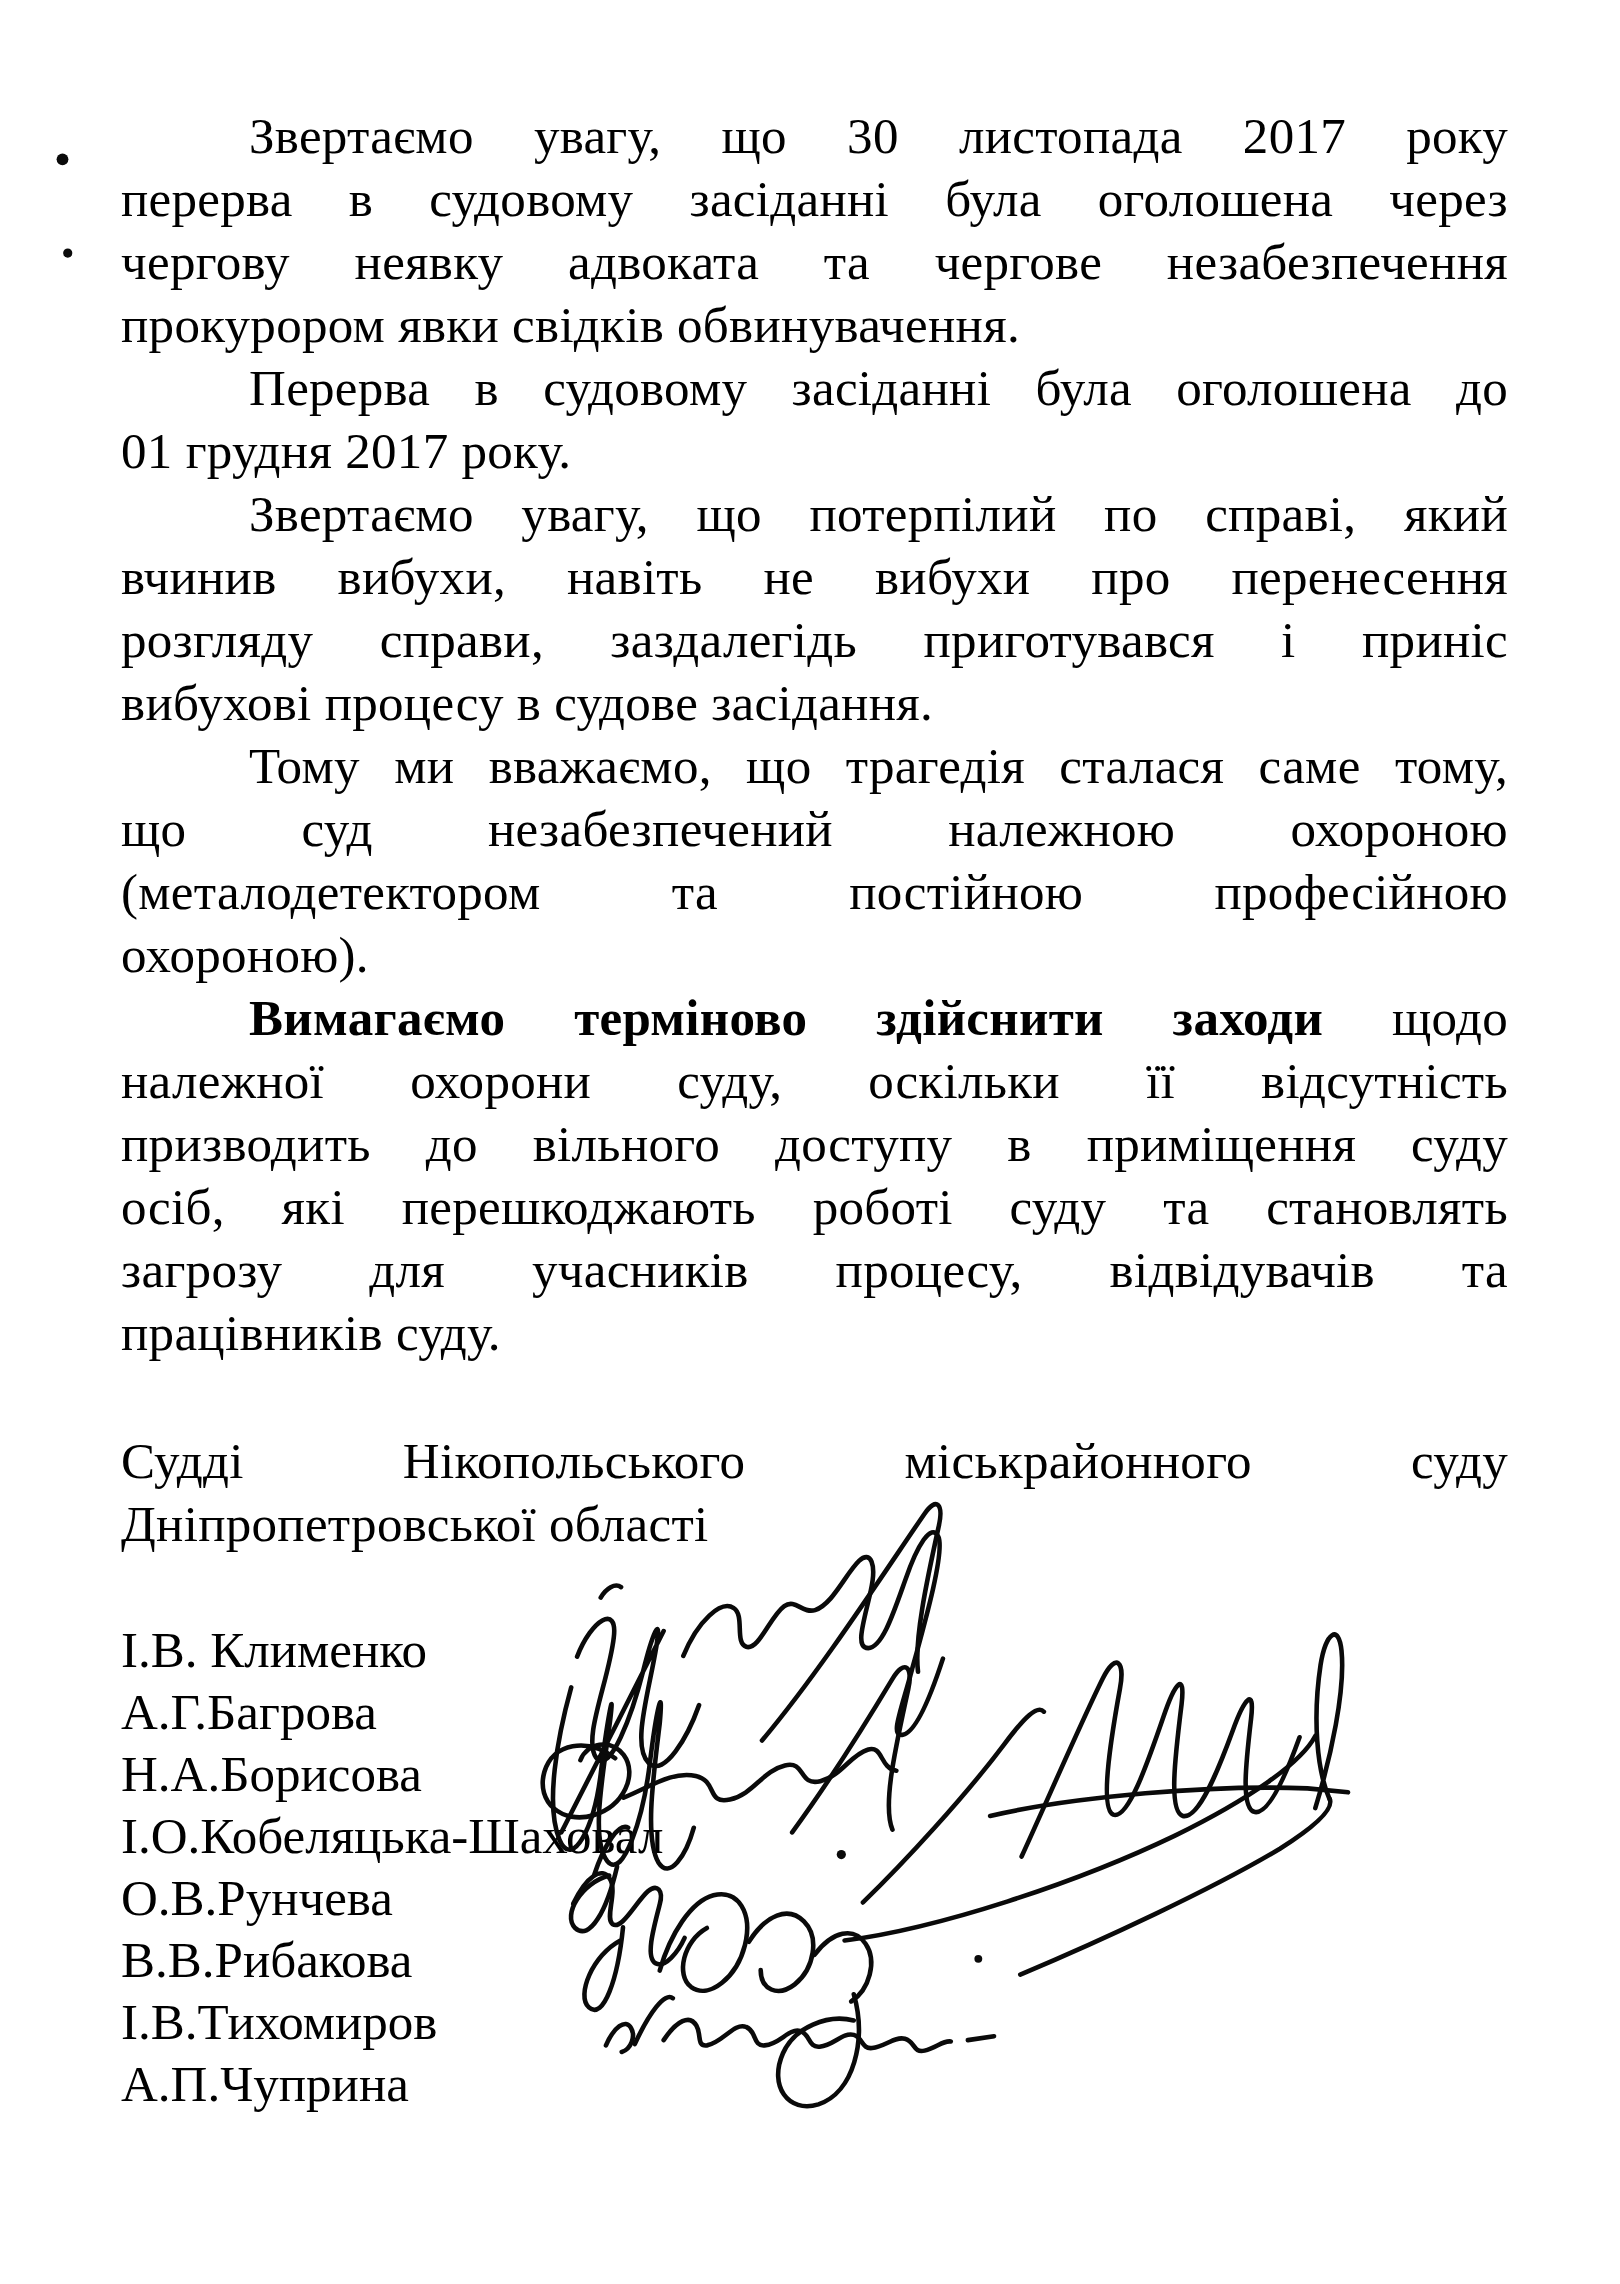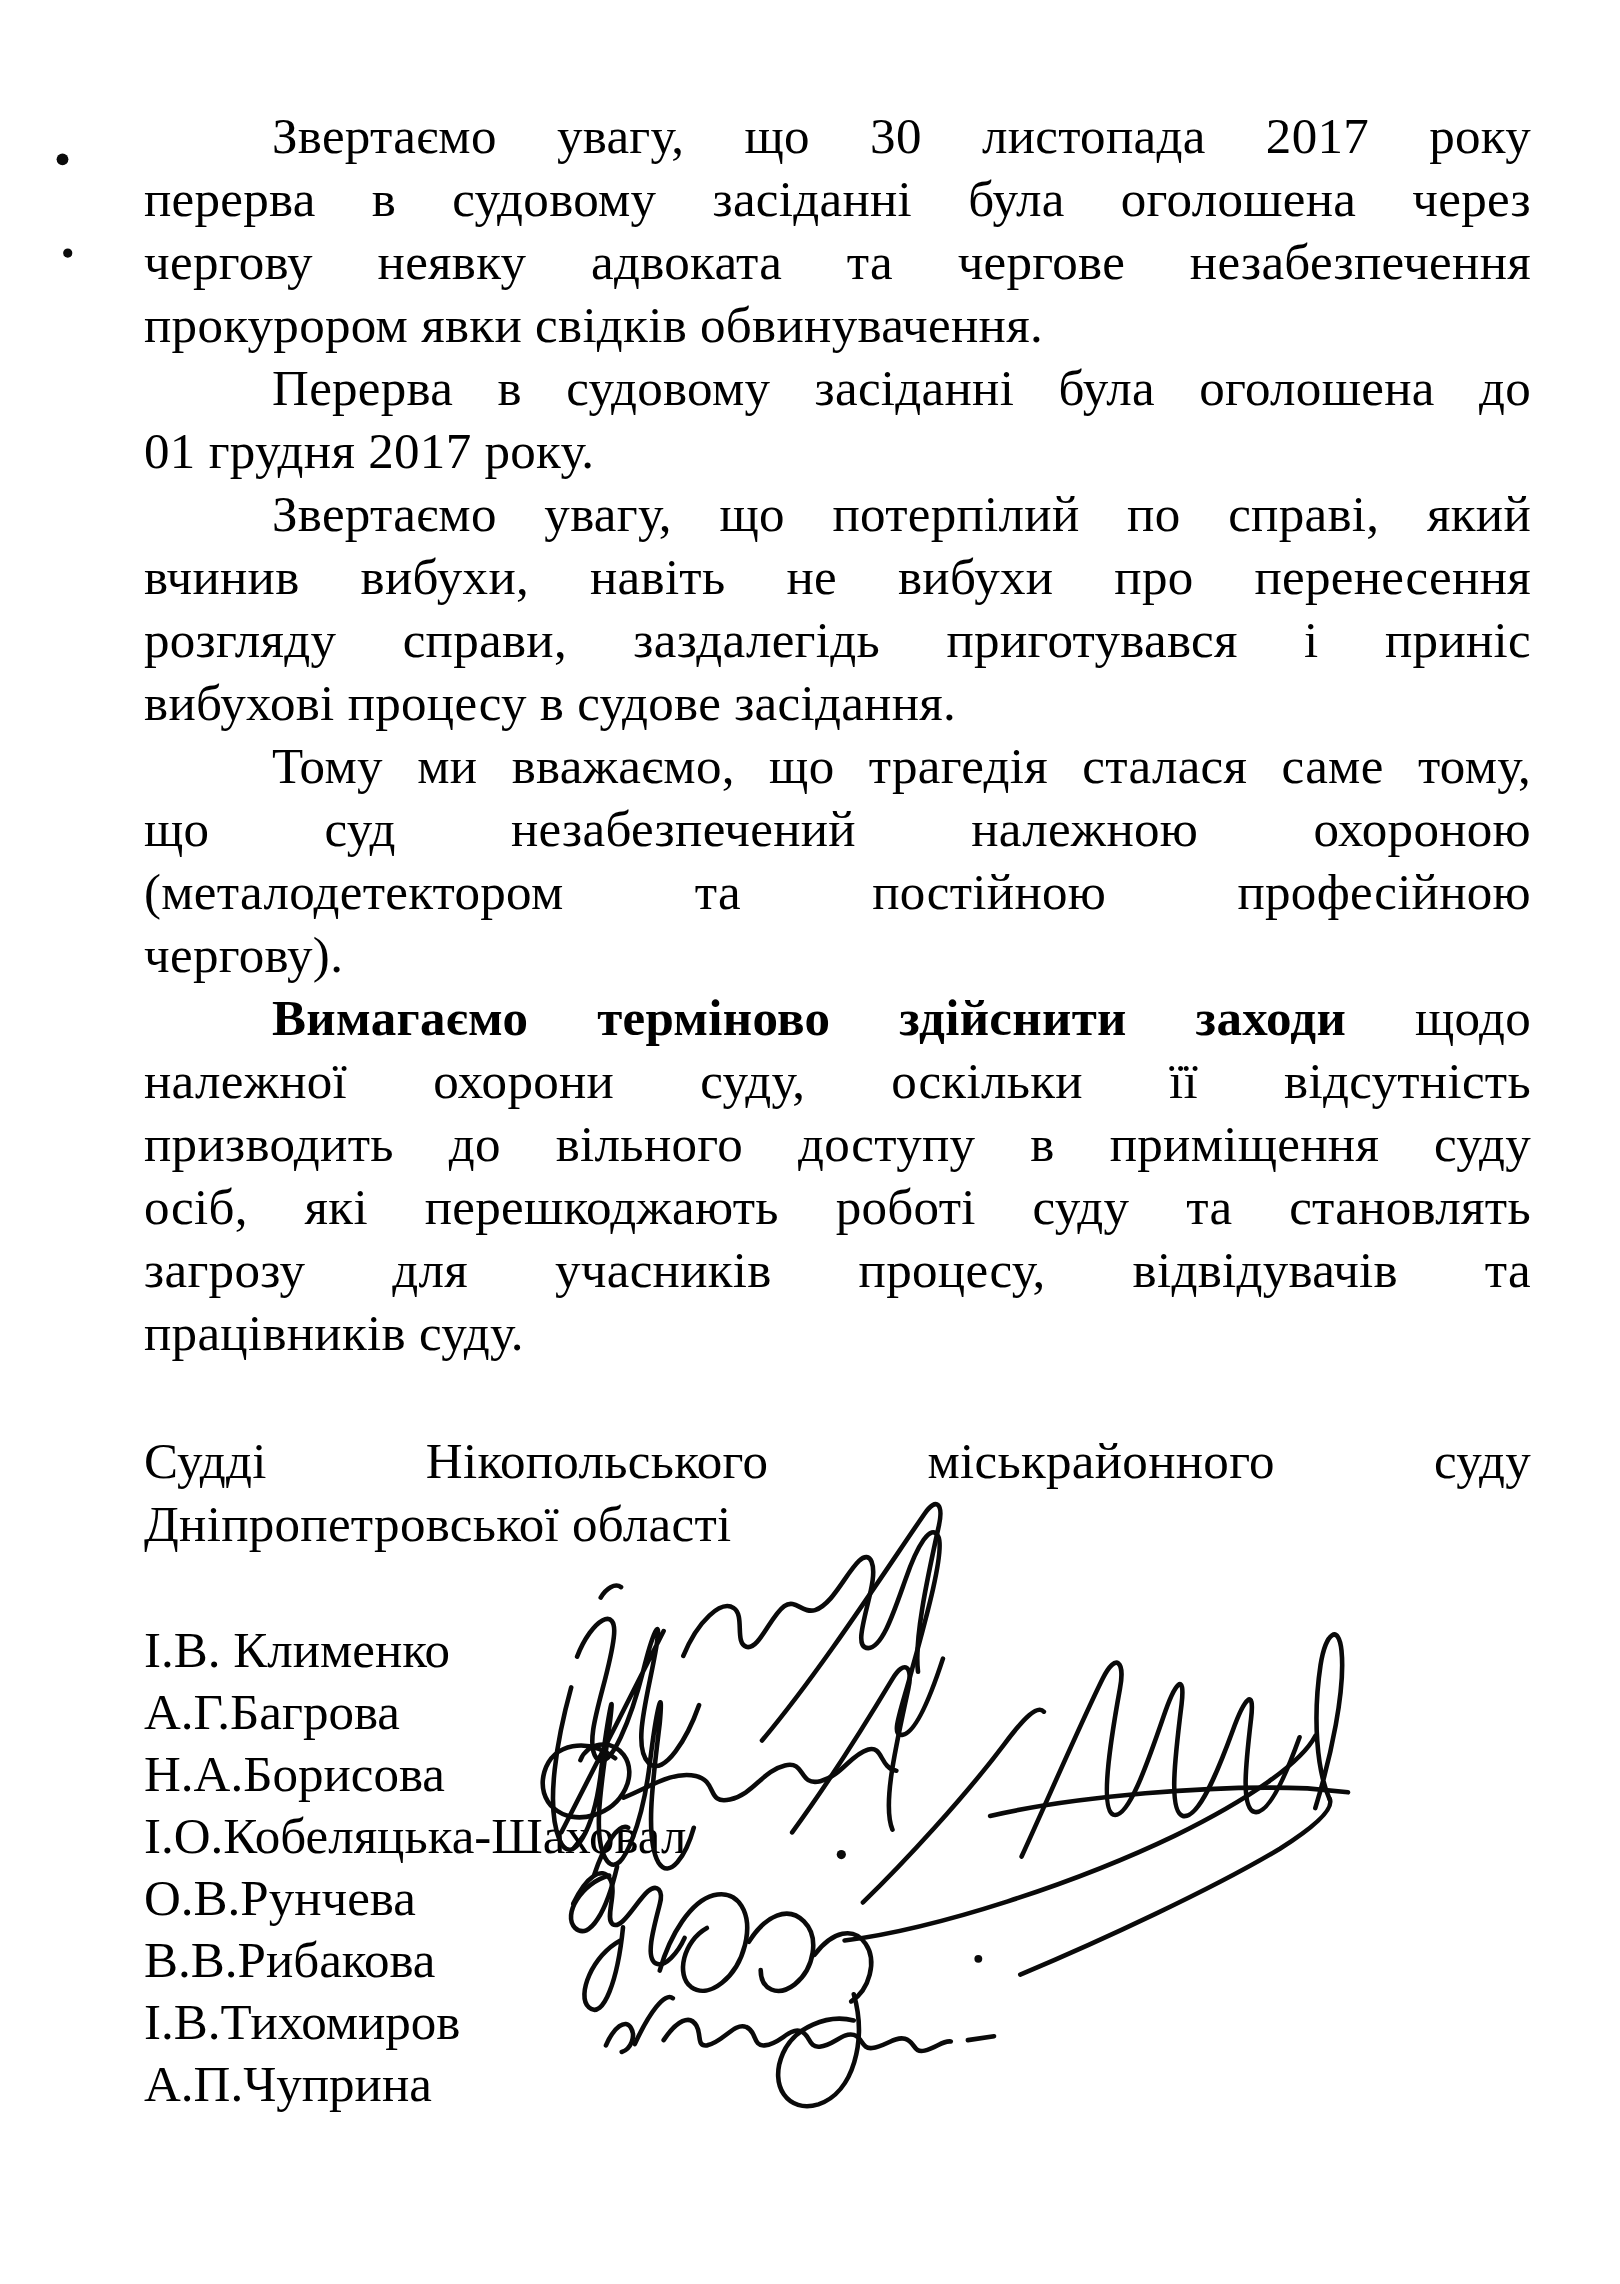--- a/index.html
+++ b/index.html
@@ -7,21 +7,21 @@
   body {
     width: 1621px; height: 2284px;
     background: #ffffff;
     position: relative;
     font-family: "Liberation Serif", "DejaVu Serif", serif;
     color: #000000;
     overflow: hidden;
   }
   .content {
     position: absolute;
-    left: 144px; top: 105px;
+    left: 121px; top: 105px;
     width: 1387px;
   }
   .line {
     font-size: 51px;
     line-height: 63px;
     height: 63px;
     letter-spacing: 0.3px;
     text-align: justify;
     text-align-last: justify;
     white-space: nowrap;
@@ -78,21 +78,21 @@
     <div class="line indent">Звертаємо увагу, що потерпілий по справі, який</div>
     <div class="line">вчинив вибухи, навіть не вибухи про перенесення</div>
     <div class="line">розгляду справи, заздалегідь приготувався і приніс</div>
     <div class="line last">вибухові процесу в судове засідання.</div>
   </div>
 
   <div>
     <div class="line indent">Тому ми вважаємо, що трагедія сталася саме тому,</div>
     <div class="line">що суд незабезпечений належною охороною</div>
     <div class="line">(металодетектором та постійною професійною</div>
-    <div class="line last">чергову).</div>
+    <div class="line last">охороною).</div>
   </div>
 
   <div>
     <div class="line indent"><span class="bold">Вимагаємо терміново здійснити заходи</span><span> щодо</span></div>
     <div class="line">належної охорони суду, оскільки її відсутність</div>
     <div class="line">призводить до вільного доступу в приміщення суду</div>
     <div class="line">осіб, які перешкоджають роботі суду та становлять</div>
     <div class="line">загрозу для учасників процесу, відвідувачів та</div>
     <div class="line last">працівників суду.</div>
   </div>

